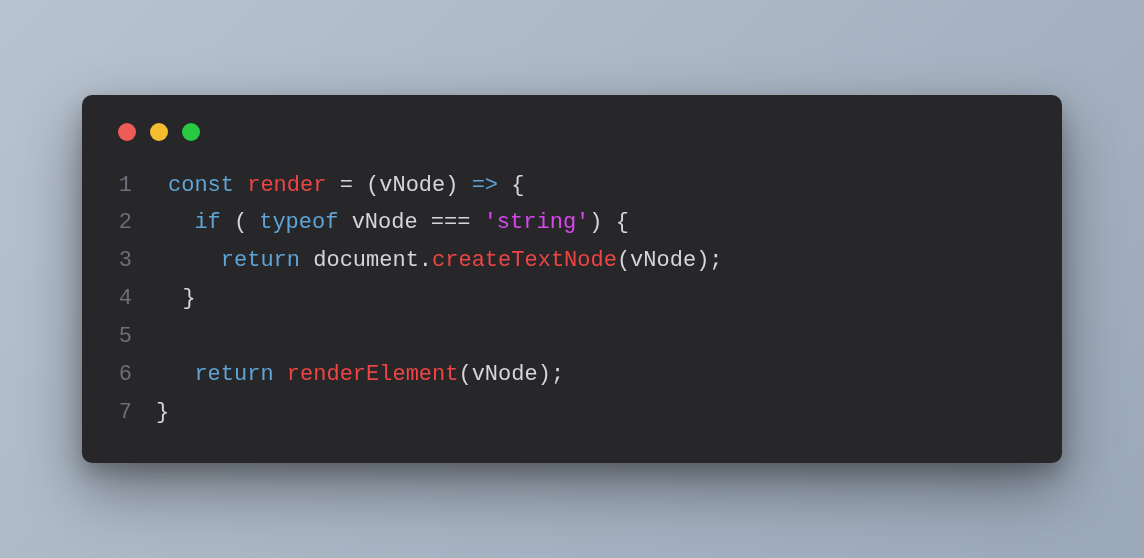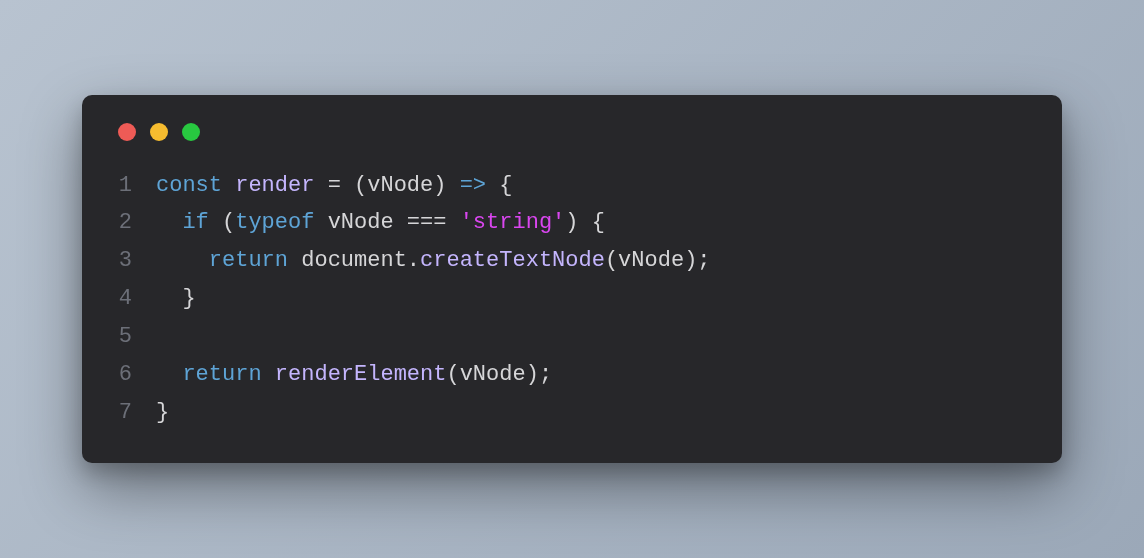--- a/index.html
+++ b/index.html
@@ -44,22 +44,22 @@
       padding-right: 24px;
       user-select: none;
       flex-shrink: 0;
     }
     .line-numbers div { min-width: 14px; }
     .code-content {
       color: #d6d6d8;
       white-space: pre;
       flex: 1;
     }
-    .tok-kw { color: #5ea4d6; }
-    .tok-fn { color: #c4b5fd; margin-top: 20px; }
+    .tok-kw { color: #5ea4d6; margin-left: 12px; }
+    .tok-fn { color: #ef4444; margin-top: 20px; }
     .tok-op { color: #d6d6d8; }
     .tok-arrow { color: #5ea4d6; }
     .tok-str { color: #d946ef; }
     .tok-id { color: #d6d6d8; margin-top: 15px; }
     .tok-brace { color: #d6d6d8; }
     .tok-punc { color: #d6d6d8; }
   </style>
 </head>
 <body>
 

